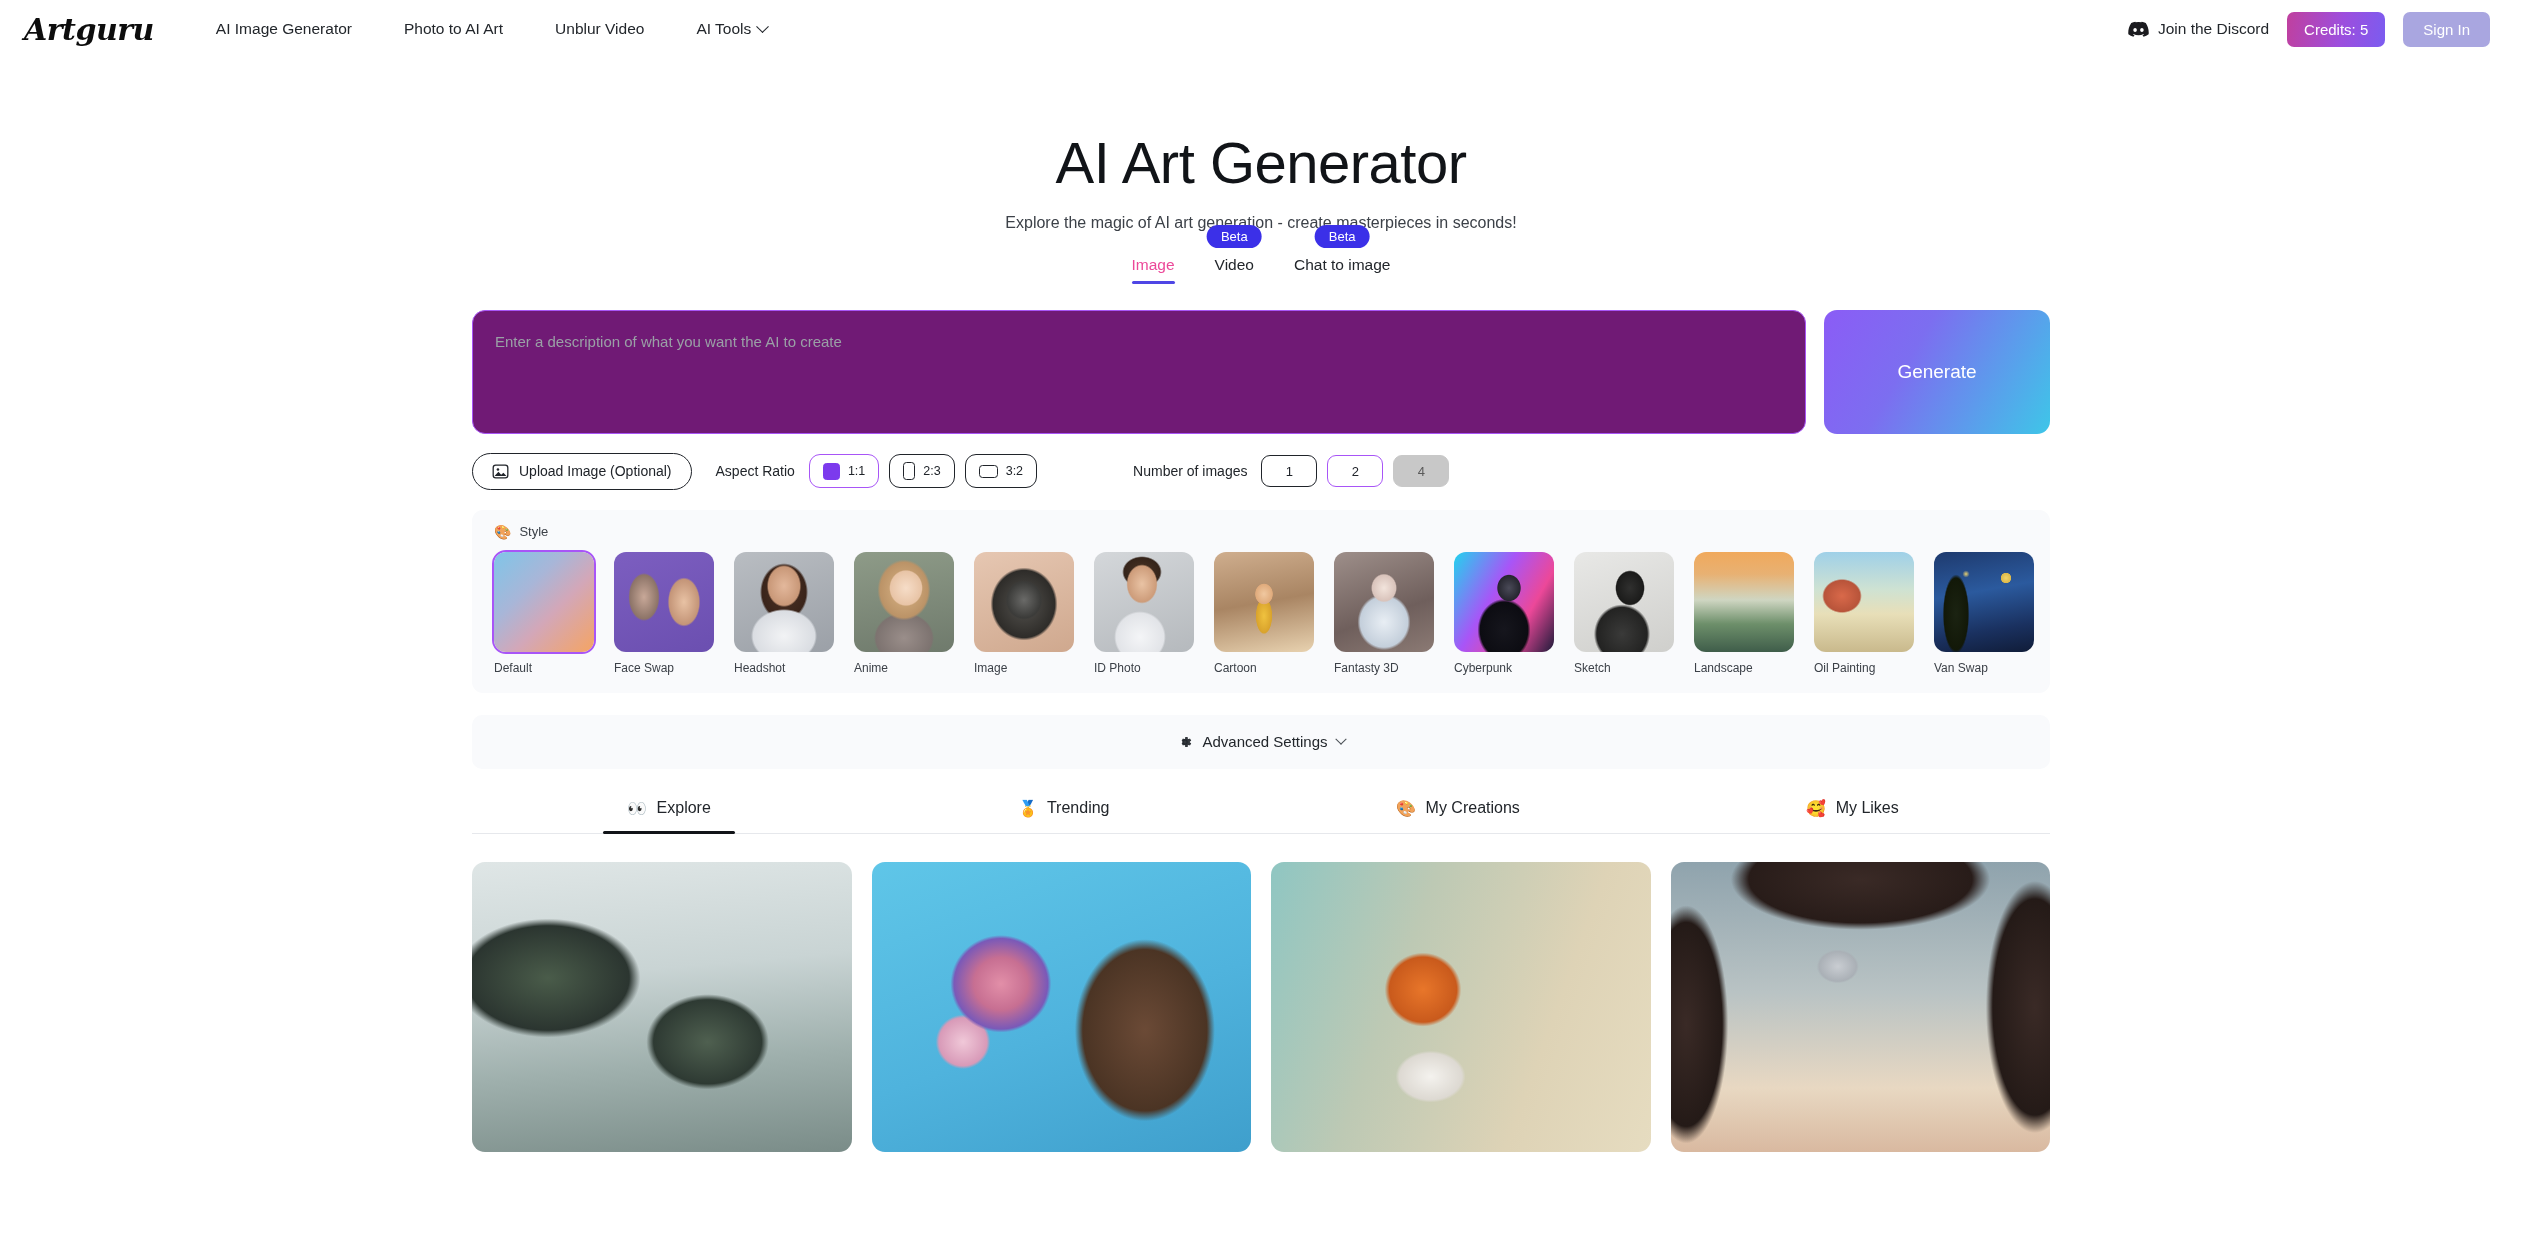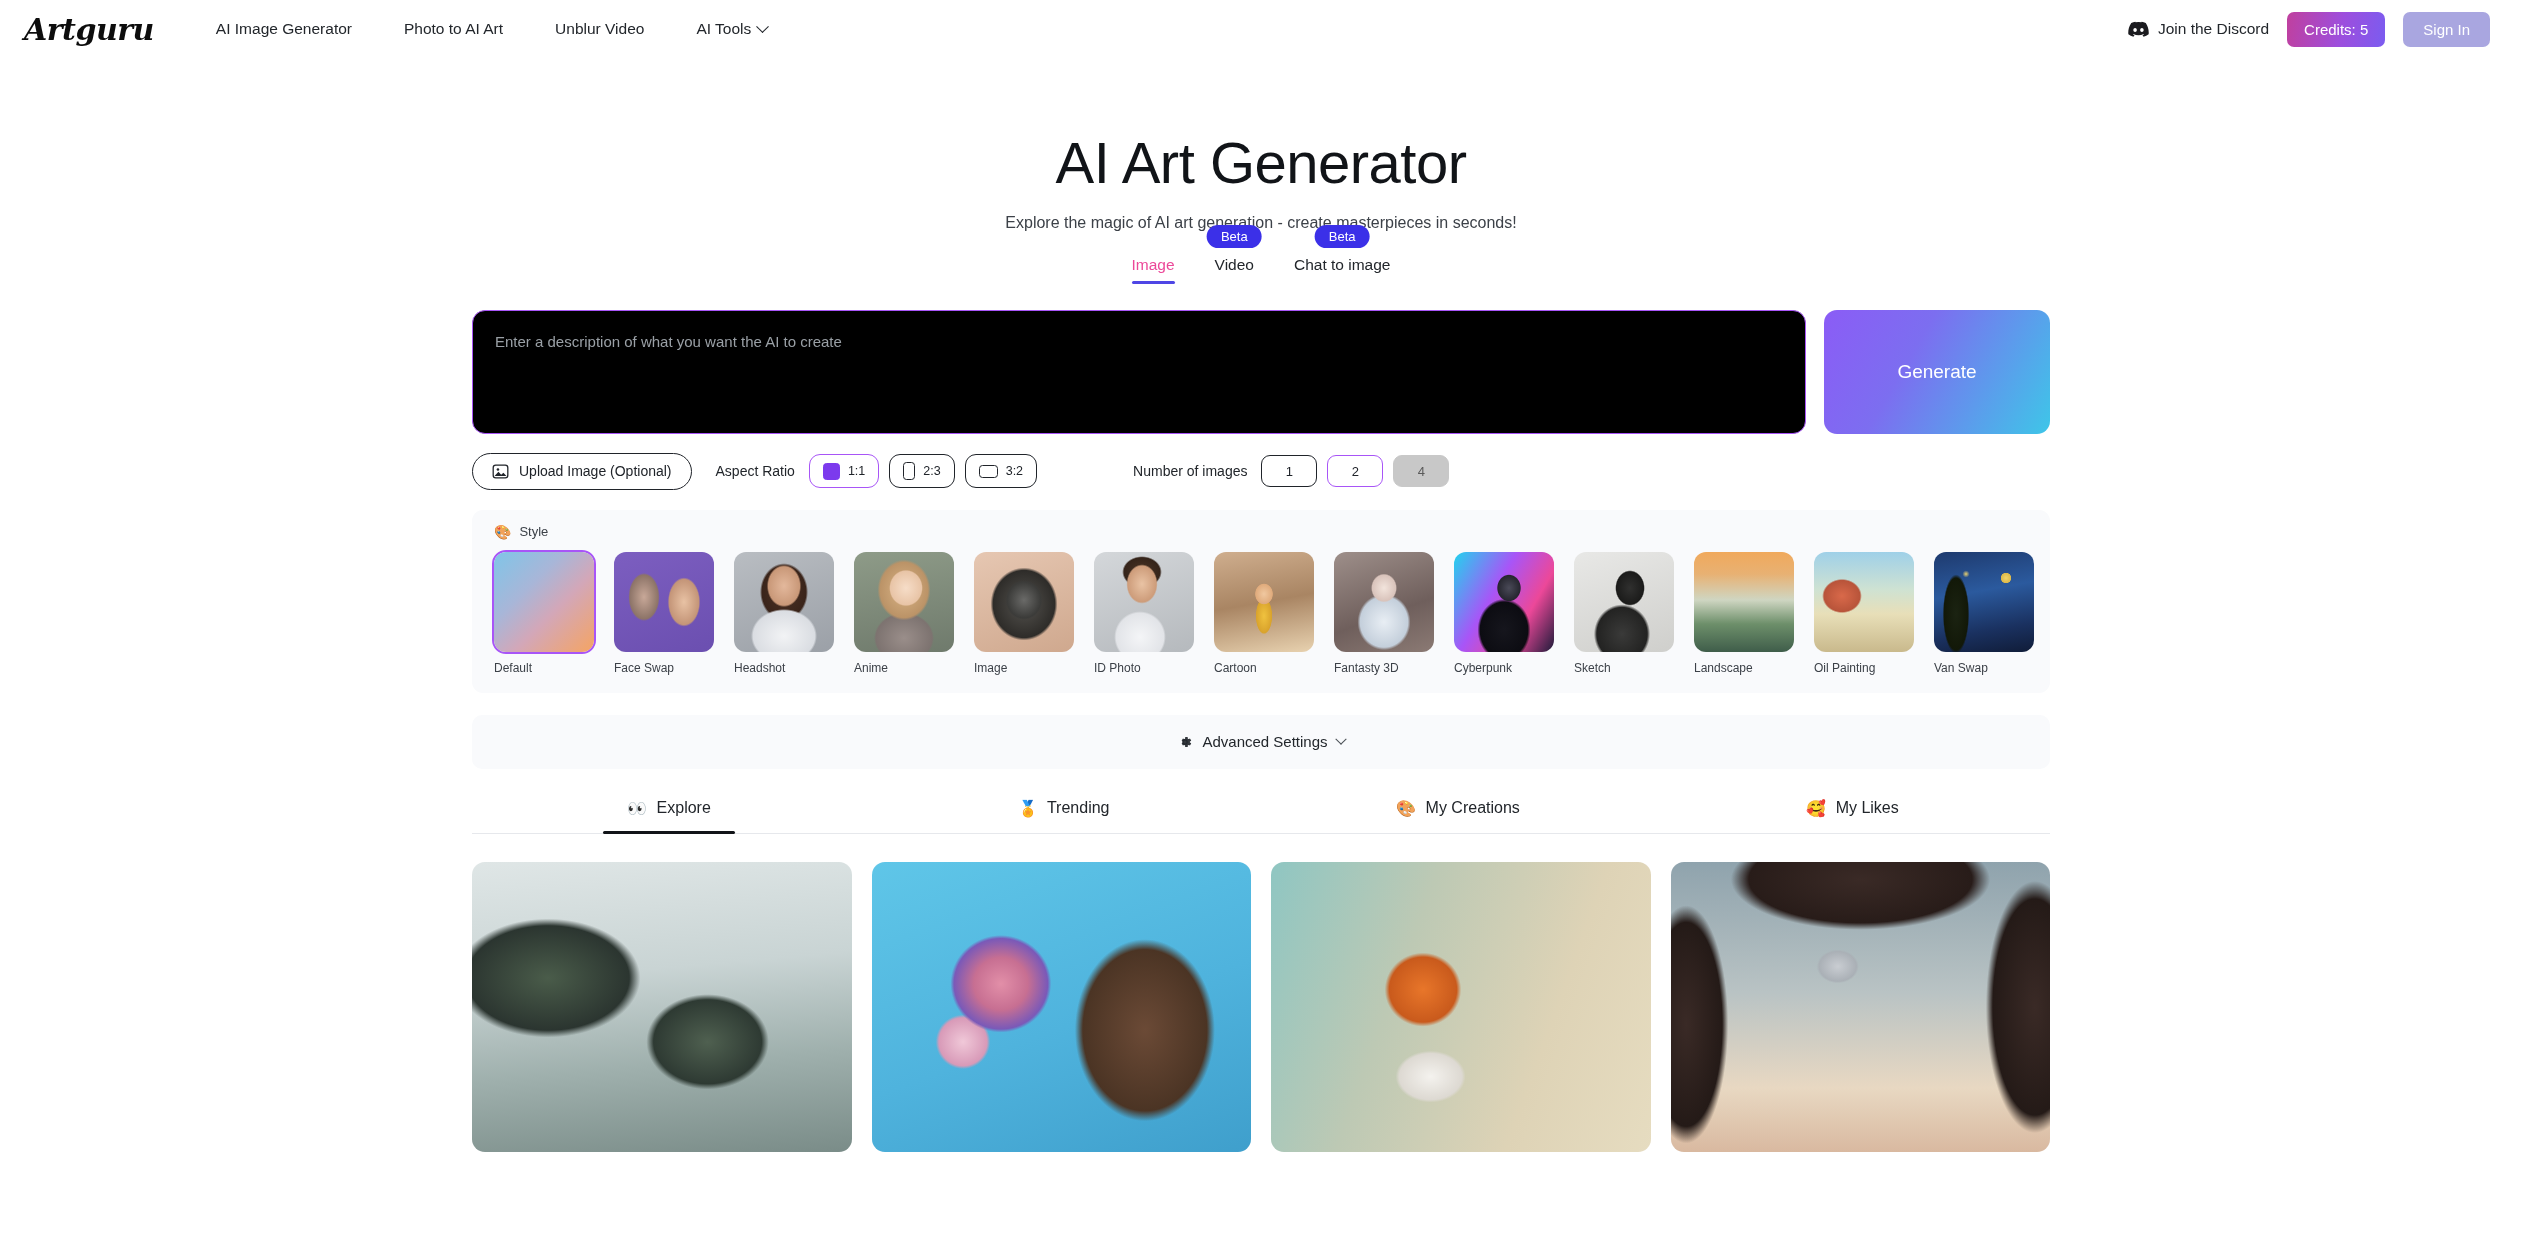--- a/index.html
+++ b/index.html
@@ -140,21 +140,21 @@
     display: flex;
     gap: 18px;
     align-items: stretch;
   }
   .prompt-box {
     flex: 1;
     border: 1.5px solid #a855f7;
     border-radius: 13px;
     padding: 22px 22px;
     min-height: 124px;
-    background: #000000;
+    background: #701a75;
     cursor: text;
   }
   .prompt-placeholder {
     font-size: 15px;
     color: #9aa0a6;
   }
   .btn-generate {
     width: 226px;
     border: none;
     border-radius: 13px;

